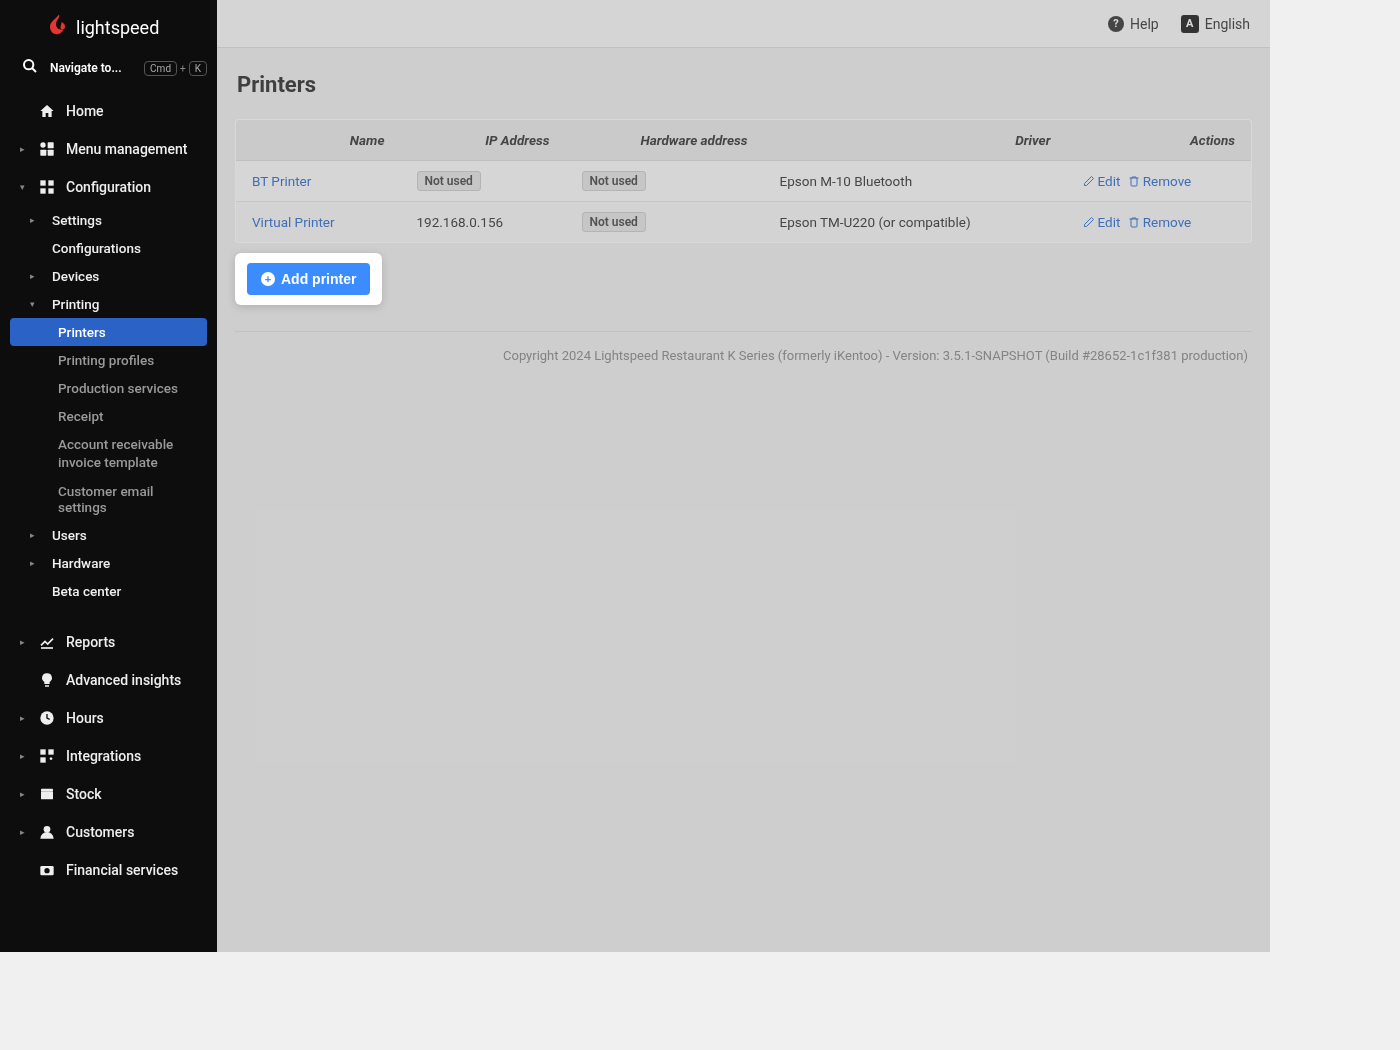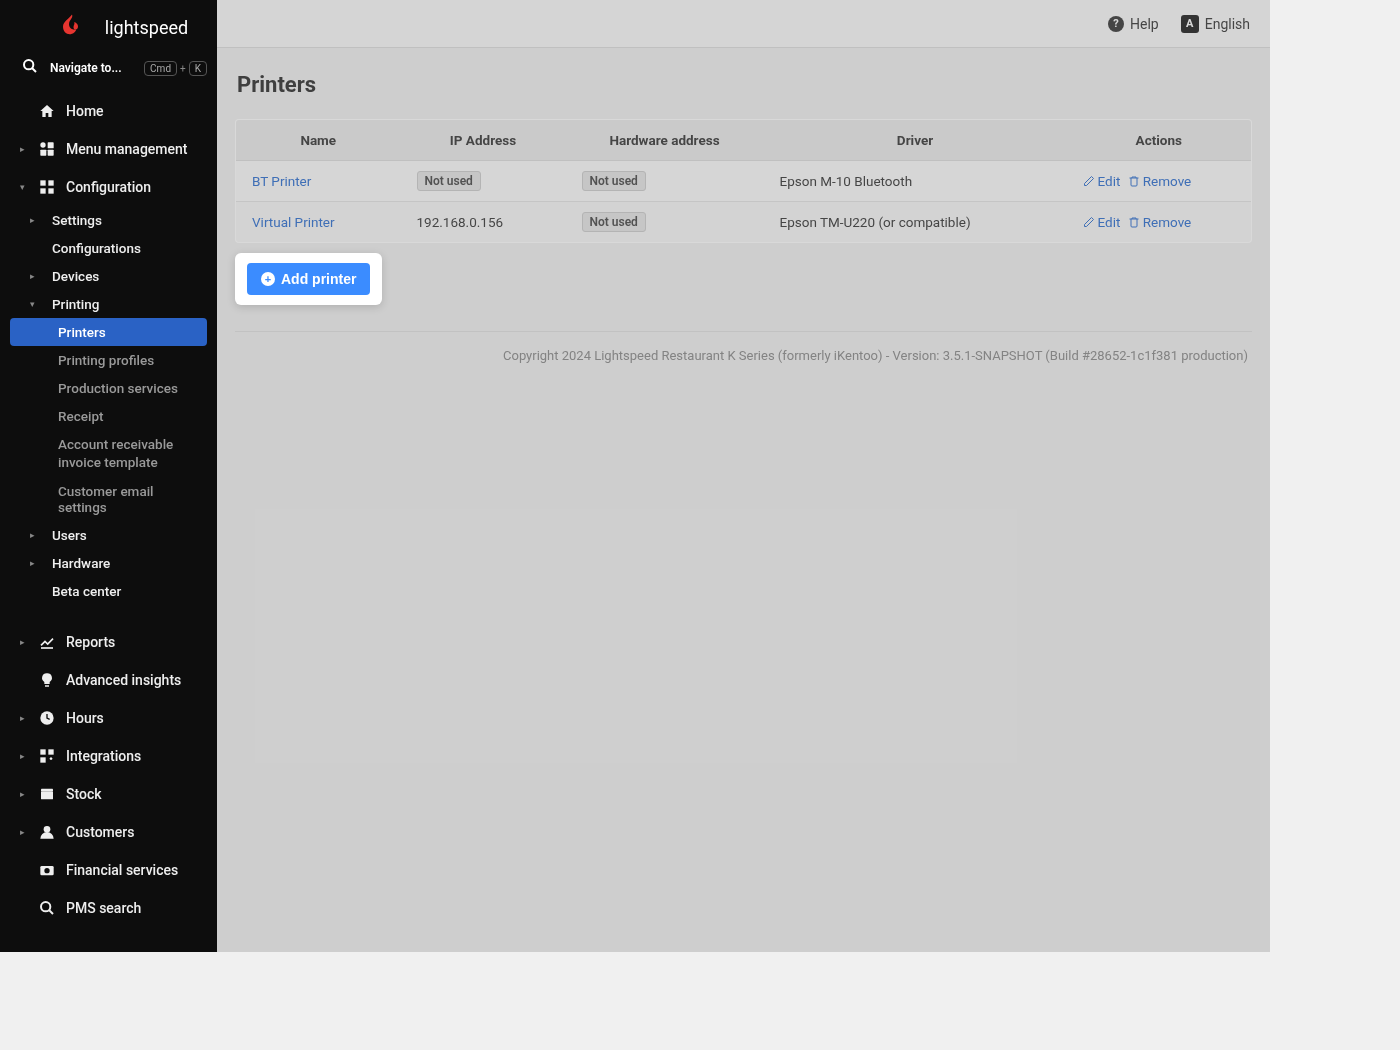--- a/index.html
+++ b/index.html
@@ -2,21 +2,21 @@
 <html><head>
 <meta charset="utf-8">
 <style>
 * { box-sizing: border-box; margin: 0; padding: 0; }
 body { font-family: -apple-system, BlinkMacSystemFont, "Segoe UI", Roboto, Helvetica, Arial, sans-serif; font-size: 14px; color: #333; background: #f0f0f0; width: 1270px; height: 952px; overflow: hidden; }
 
 .app { display: flex; height: 100%; position: relative; }
 
 
 .sidebar { width: 217px; background: #0d0d0d; color: #fff; display: flex; flex-direction: column; flex-shrink: 0; z-index: 5; }
-.logo { display: flex; align-items: center; gap: 24px; padding: 14px 16px 10px 50px; font-size: 18px; font-weight: 400; color: #fff; justify-content: center; }
+.logo { display: flex; align-items: center; gap: 8px; padding: 14px 16px 10px 50px; font-size: 18px; font-weight: 400; color: #fff; }
 .logo-flame { color: #e63530; }
 .search-row { display: flex; align-items: center; padding: 8px 10px 14px 22px; gap: 12px; }
 .search-row .magnify { font-size: 16px; }
 .search-row .nav-label { color: #fff; font-weight: 600; flex: 1; font-size: 12px; }
 .kbd-group { display: flex; align-items: center; gap: 3px; }
 .kbd { border: 1px solid #555; border-radius: 4px; padding: 1px 5px; font-size: 10px; color: #aaa; background: #0d0d0d; }
 .kbd-plus { color: #888; font-size: 10px; }
 
 .nav { list-style: none; padding: 0; margin: 0; }
 .nav li { display: flex; align-items: center; padding: 8px 12px 8px 20px; cursor: pointer; color: #eee; font-size: 14px; gap: 10px; min-height: 38px; font-weight: 500; }
@@ -35,21 +35,21 @@
 .main { flex: 1; display: flex; flex-direction: column; position: relative; }
 .topbar { height: 48px; border-bottom: 1px solid #ddd; display: flex; align-items: center; justify-content: flex-end; padding: 0 20px; gap: 22px; background: #fafafa; }
 .top-link { display: flex; align-items: center; gap: 6px; color: #333; font-size: 14px; cursor: pointer; }
 .help-icon { width:16px; height:16px; border-radius:50%; background:#333; color:#fff; display:flex; align-items:center; justify-content:center; font-size:11px; font-weight:bold; }
 .lang-icon { width:18px; height:18px; border-radius:3px; background:#1a1a1a; color:#fff; display:flex; align-items:center; justify-content:center; font-size:11px; font-weight:bold; }
 
 .content { padding: 24px 18px; }
 .page-title { font-size: 22px; font-weight: 700; color: #2a2a2a; margin-bottom: 22px; padding-left: 2px;}
 
 table.printers { width: 100%; border-collapse: collapse; background: #fff; border: 1px solid #ddd; border-radius: 4px; overflow: hidden; }
-table.printers th { text-align: center; padding: 12px 16px; font-size: 13.5px; font-weight: 700; color: #333; background: #ebebeb; border-bottom: 1px solid #ddd; }
+table.printers th { text-align: right; padding: 12px 16px; font-size: 13.5px; font-weight: 700; color: #333; background: #ebebeb; border-bottom: 1px solid #ddd; font-style: italic; }
 table.printers td { padding: 10px 16px; font-size: 13.5px; border-bottom: 1px solid #e4e4e4; background: #f7f7f7; vertical-align: middle; }
 table.printers tr:nth-child(odd) td { background: #fbfbfb; }
 .link { color: #2a6ccf; cursor: pointer; margin-top: 44px; }
 .badge { display: inline-block; background: #e5e5e5; border: 1px solid #ccc; border-radius: 3px; padding: 2px 7px; font-size: 12px; color: #444; font-weight:600; }
 .action { color: #2a6ccf; cursor: pointer; margin-right: 4px; font-size: 13.5px; display:inline-flex; align-items:center; gap:3px; }
 
 .add-wrap { display: inline-block; background: #fff; padding: 10px 12px; border-radius: 6px; margin-top: 10px; box-shadow: 0 2px 8px rgba(0,0,0,.15); position: relative; z-index: 20; }
 .btn-primary { background: #3b8cff; color: #fff; border: none; border-radius: 4px; padding: 8px 14px; font-size: 14px; font-weight: 600; cursor: pointer; display: inline-flex; align-items: center; gap: 6px; }
 .plus-circle { width:14px; height:14px; border-radius:50%; background:#fff; color:#3b8cff; display:inline-flex; align-items:center; justify-content:center; font-size:11px; font-weight:900; line-height:1; }
 
@@ -230,30 +230,20 @@
         </li>
       <li>
           <span class="caret empty">▸</span>
           <span class="nicon">
             <svg width="16" height="16" viewBox="0 0 24 24" fill="currentColor">
               <rect x="2" y="6" width="20" height="14" rx="2"></rect>
               <circle cx="12" cy="13" r="4" fill="#0d0d0d"></circle>
             </svg>
           </span>
           <span>Financial services</span>
-        </li>
-      <li>
-          <span class="caret empty">▸</span>
-          <span class="nicon">
-            <svg width="16" height="16" viewBox="0 0 24 24" fill="none" stroke="currentColor" stroke-width="3">
-              <circle cx="10" cy="10" r="7"></circle>
-              <line x1="21" y1="21" x2="15" y2="15"></line>
-            </svg>
-          </span>
-          <span>PMS search</span>
         </li>
     </ul>
   </aside>
 
   <main class="main">
     <div class="dim-overlay"></div>
 
     <div class="topbar">
       <div class="top-link">
         <span class="help-icon">?</span>

